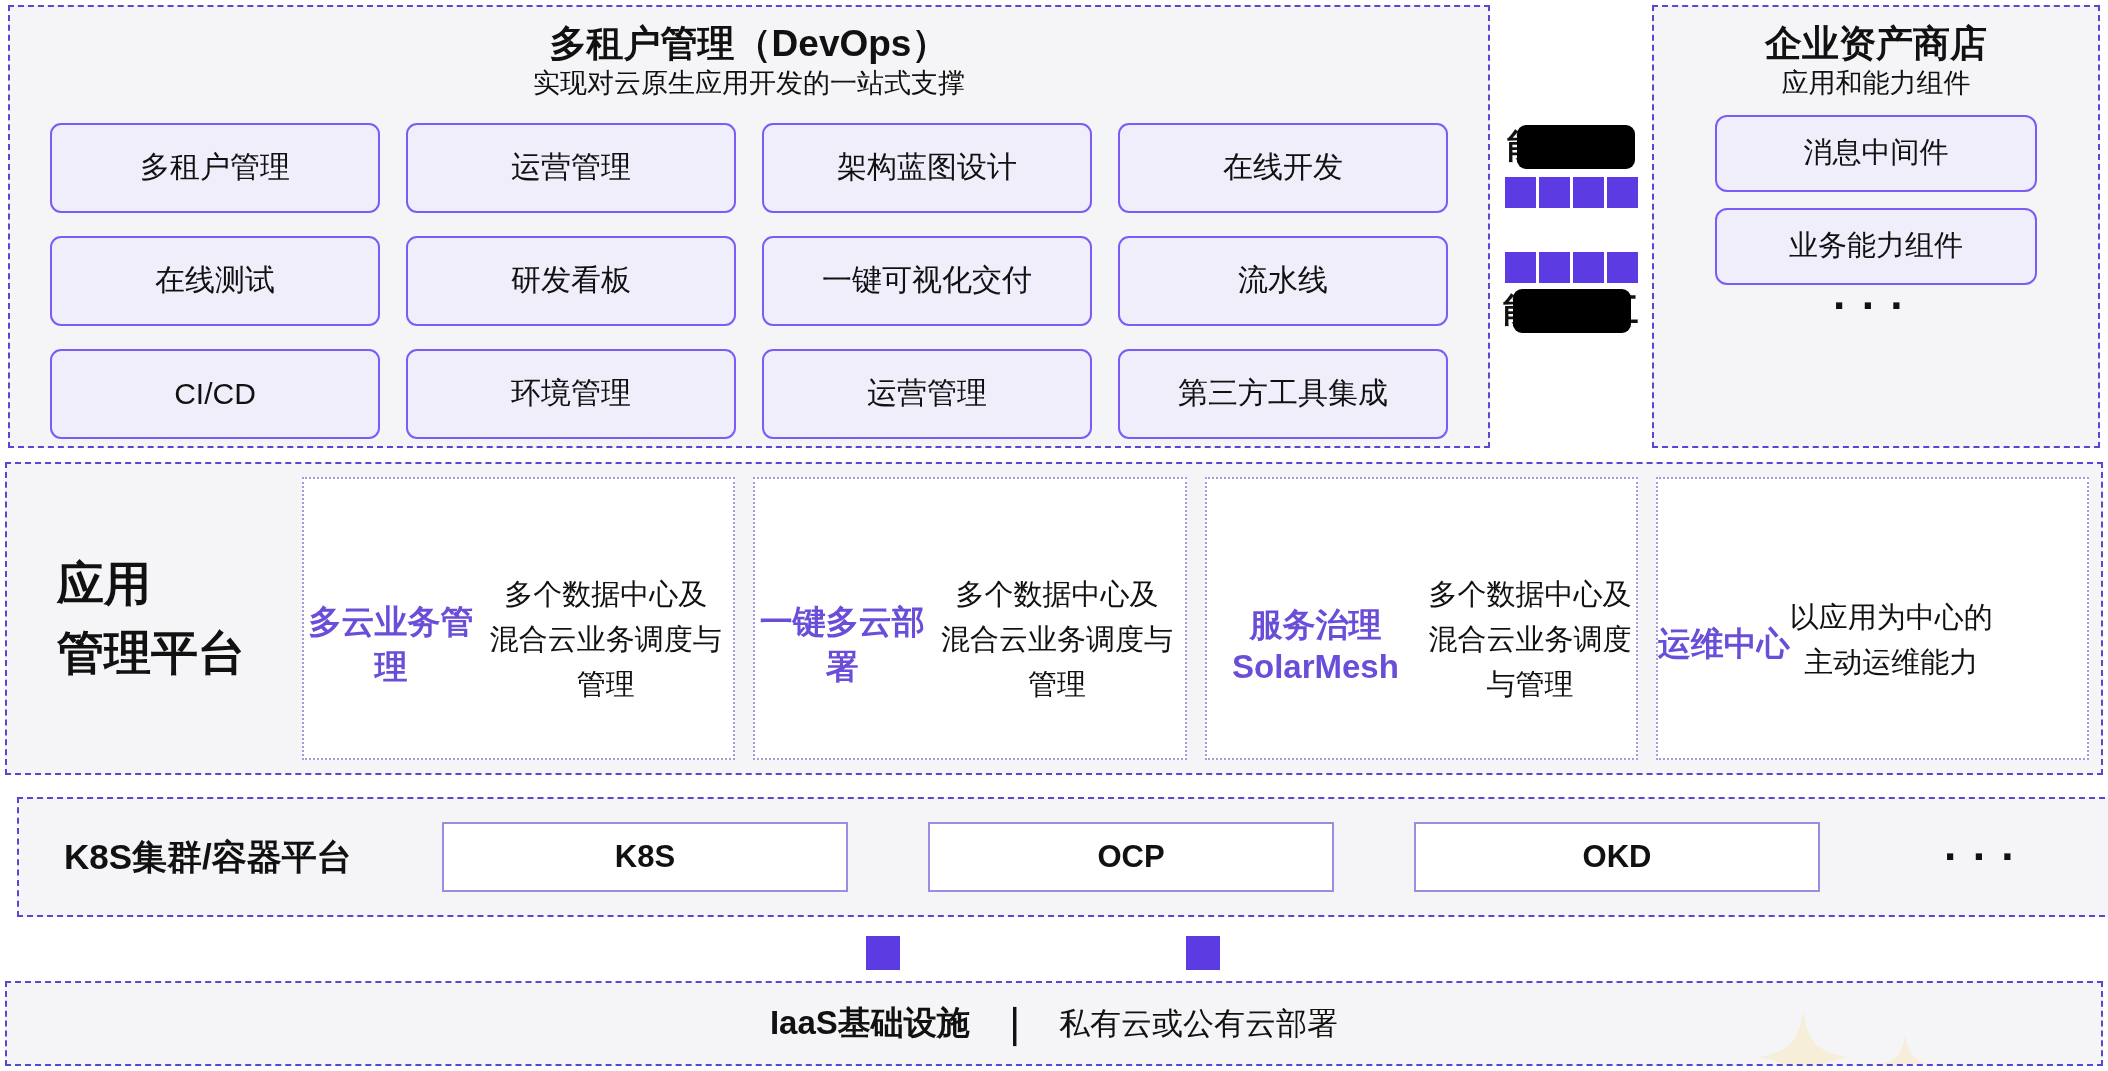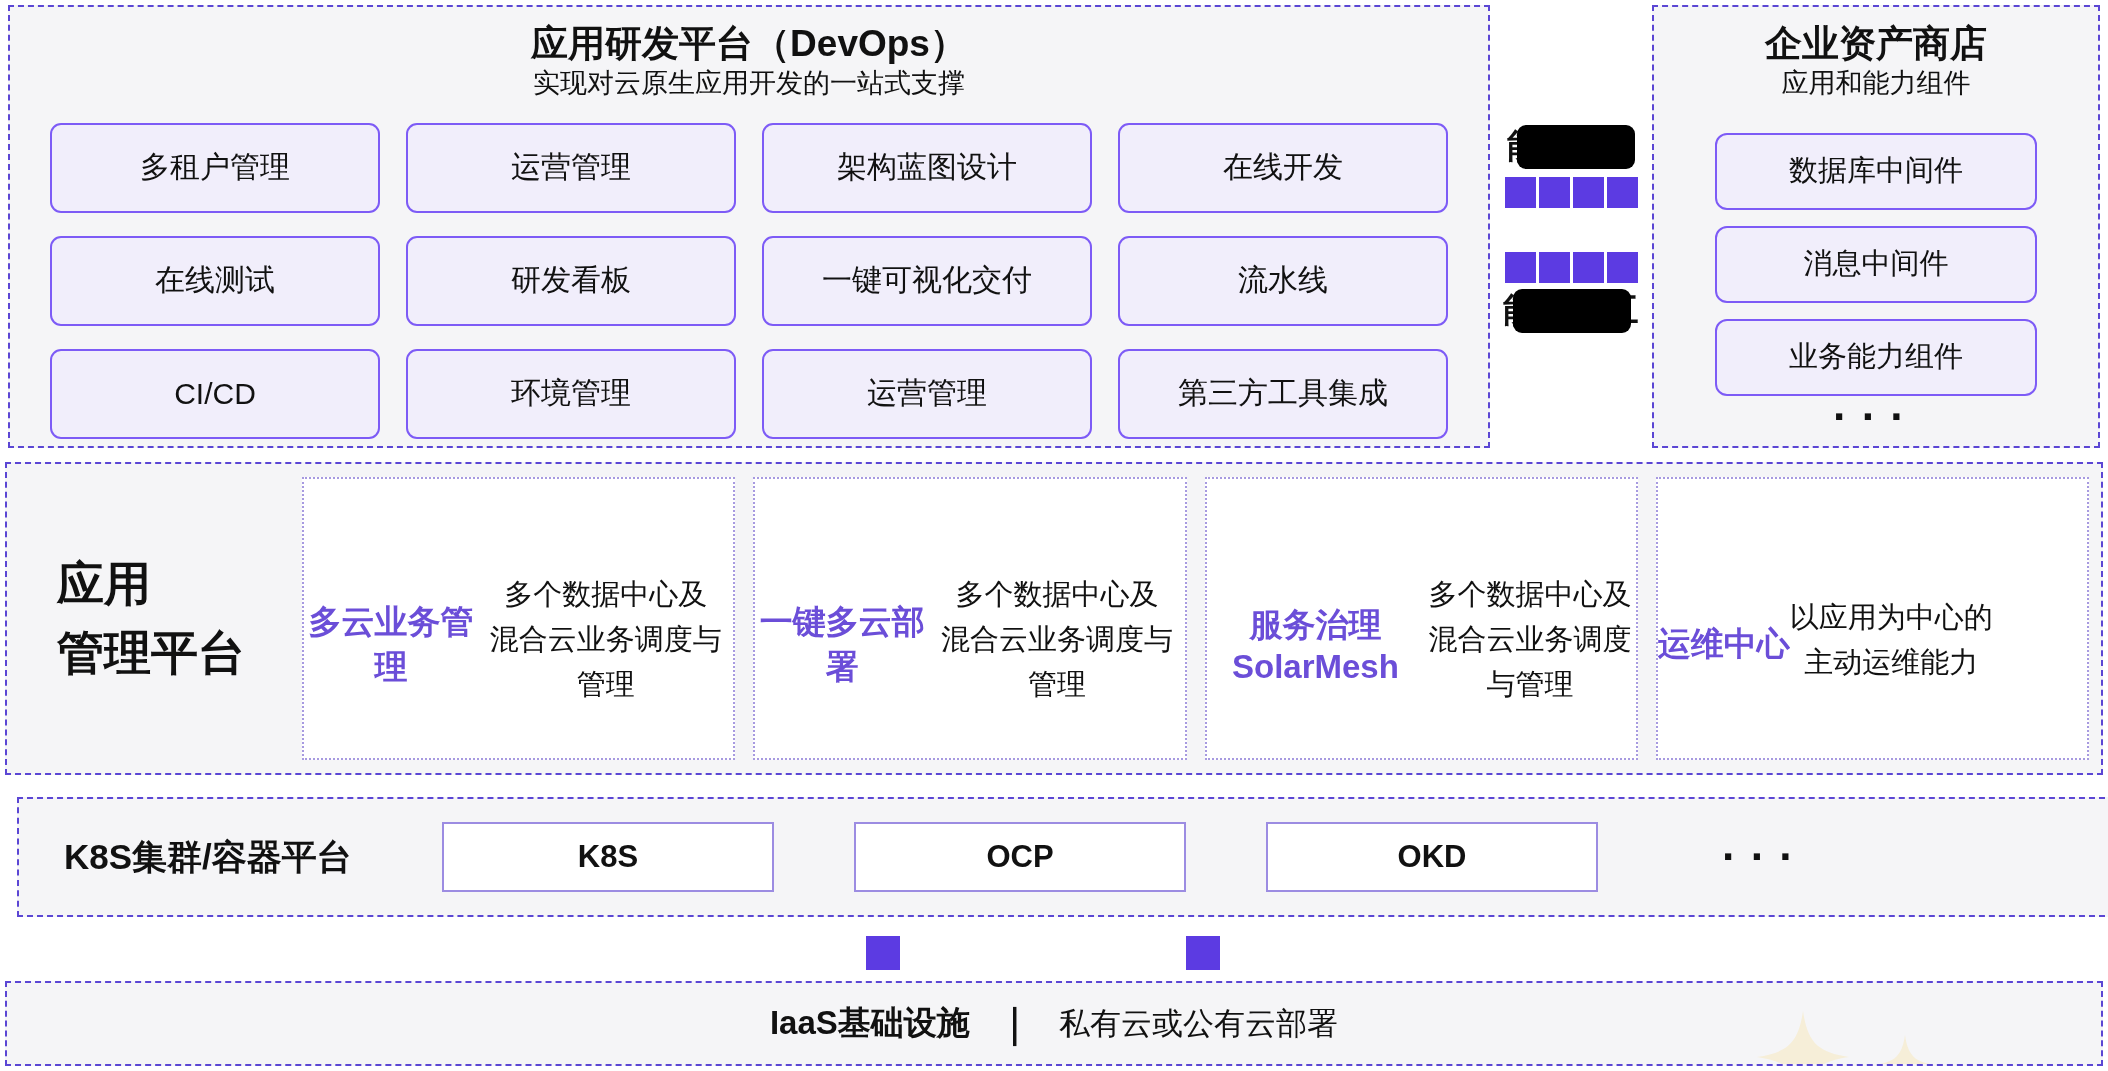--- a/index.html
+++ b/index.html
@@ -52,21 +52,21 @@
   .app-label{width:245px;margin-left:50px;font-size:47px;font-weight:700;line-height:1.45;flex:none;}
   .cards{flex:1;display:flex;gap:18px;margin-right:12px;height:283px;}
   .card{flex:1;background:#fff;border:2px dotted var(--cardBorder);display:flex;
         align-items:center;text-align:center;box-sizing:border-box;}
   .card-title{margin-top:52px;font-size:33px;font-weight:bold;color:var(--cardTitle);}
   .card-body{margin-top:42px;font-size:29px;line-height:1.55;}
 
   
   .k8s-band{left:17px;top:797px;width:2098px;height:120px;display:flex;align-items:center;}
   .k8s-label{margin-left:45px;width:378px;font-size:35px;font-weight:800;flex:none;}
-  .k8s-box{width:332px;height:70px;background:#fff;border:2px solid var(--boxBorder);margin-right:80px;
+  .k8s-box{width:406px;height:70px;background:#fff;border:2px solid var(--boxBorder);margin-right:80px;
            display:flex;align-items:center;justify-content:center;font-size:31px;font-weight:bold;box-sizing:border-box;}
   .k8s-dots{margin-left:44px;font-size:44px;font-weight:bold;letter-spacing:14px;line-height:30px;}
 
   
   .connector{position:absolute;width:34px;height:34px;background:var(--accent);top:936px;}
   .connector.c1{left:866px;}
   .connector.c2{left:1186px;}
 
   
   .iaas-band{left:5px;top:981px;width:2098px;height:85px;display:flex;align-items:center;justify-content:center;overflow:hidden;}
@@ -76,21 +76,21 @@
   .sparkle{position:absolute;fill:var(--sparkle);}
   .sparkle.big{left:1750px;top:28px;width:92px;height:92px;}
   .sparkle.small{left:1868px;top:52px;width:60px;height:60px;}
 </style>
 </head>
 <body>
 
 <div class="canvas">
 
   <section class="panel devops">
-    <h1 class="panel-title">应用研发平台（DevOps）</h1>
+    <h1 class="panel-title">多租户管理（DevOps）</h1>
     <p class="panel-sub">实现对云原生应用开发的一站式支撑</p>
     <div class="grid">
       <div class="btn">多租户管理</div>
       <div class="btn">运营管理</div>
       <div class="btn">架构蓝图设计</div>
       <div class="btn">在线开发</div>
       <div class="btn">在线测试</div>
       <div class="btn">研发看板</div>
       <div class="btn">一键可视化交付</div>
       <div class="btn">流水线</div>
@@ -121,21 +121,20 @@
     <div class="redacted-line bottom">
       <span class="frag">能</span>
       <span class="redact-bar"></span>
       <span class="frag frag-end">工</span>
     </div>
   </div>
 
   <section class="panel store">
     <h1 class="panel-title">企业资产商店</h1>
     <p class="panel-sub">应用和能力组件</p>
-    <div class="store-box first">数据库中间件</div>
     <div class="store-box">消息中间件</div>
     <div class="store-box">业务能力组件</div>
     <div class="dots">···</div>
   </section>
 
   <section class="panel app-band">
     <div class="app-label">
       <div>应用</div>
       <div>管理平台</div>
     </div>

